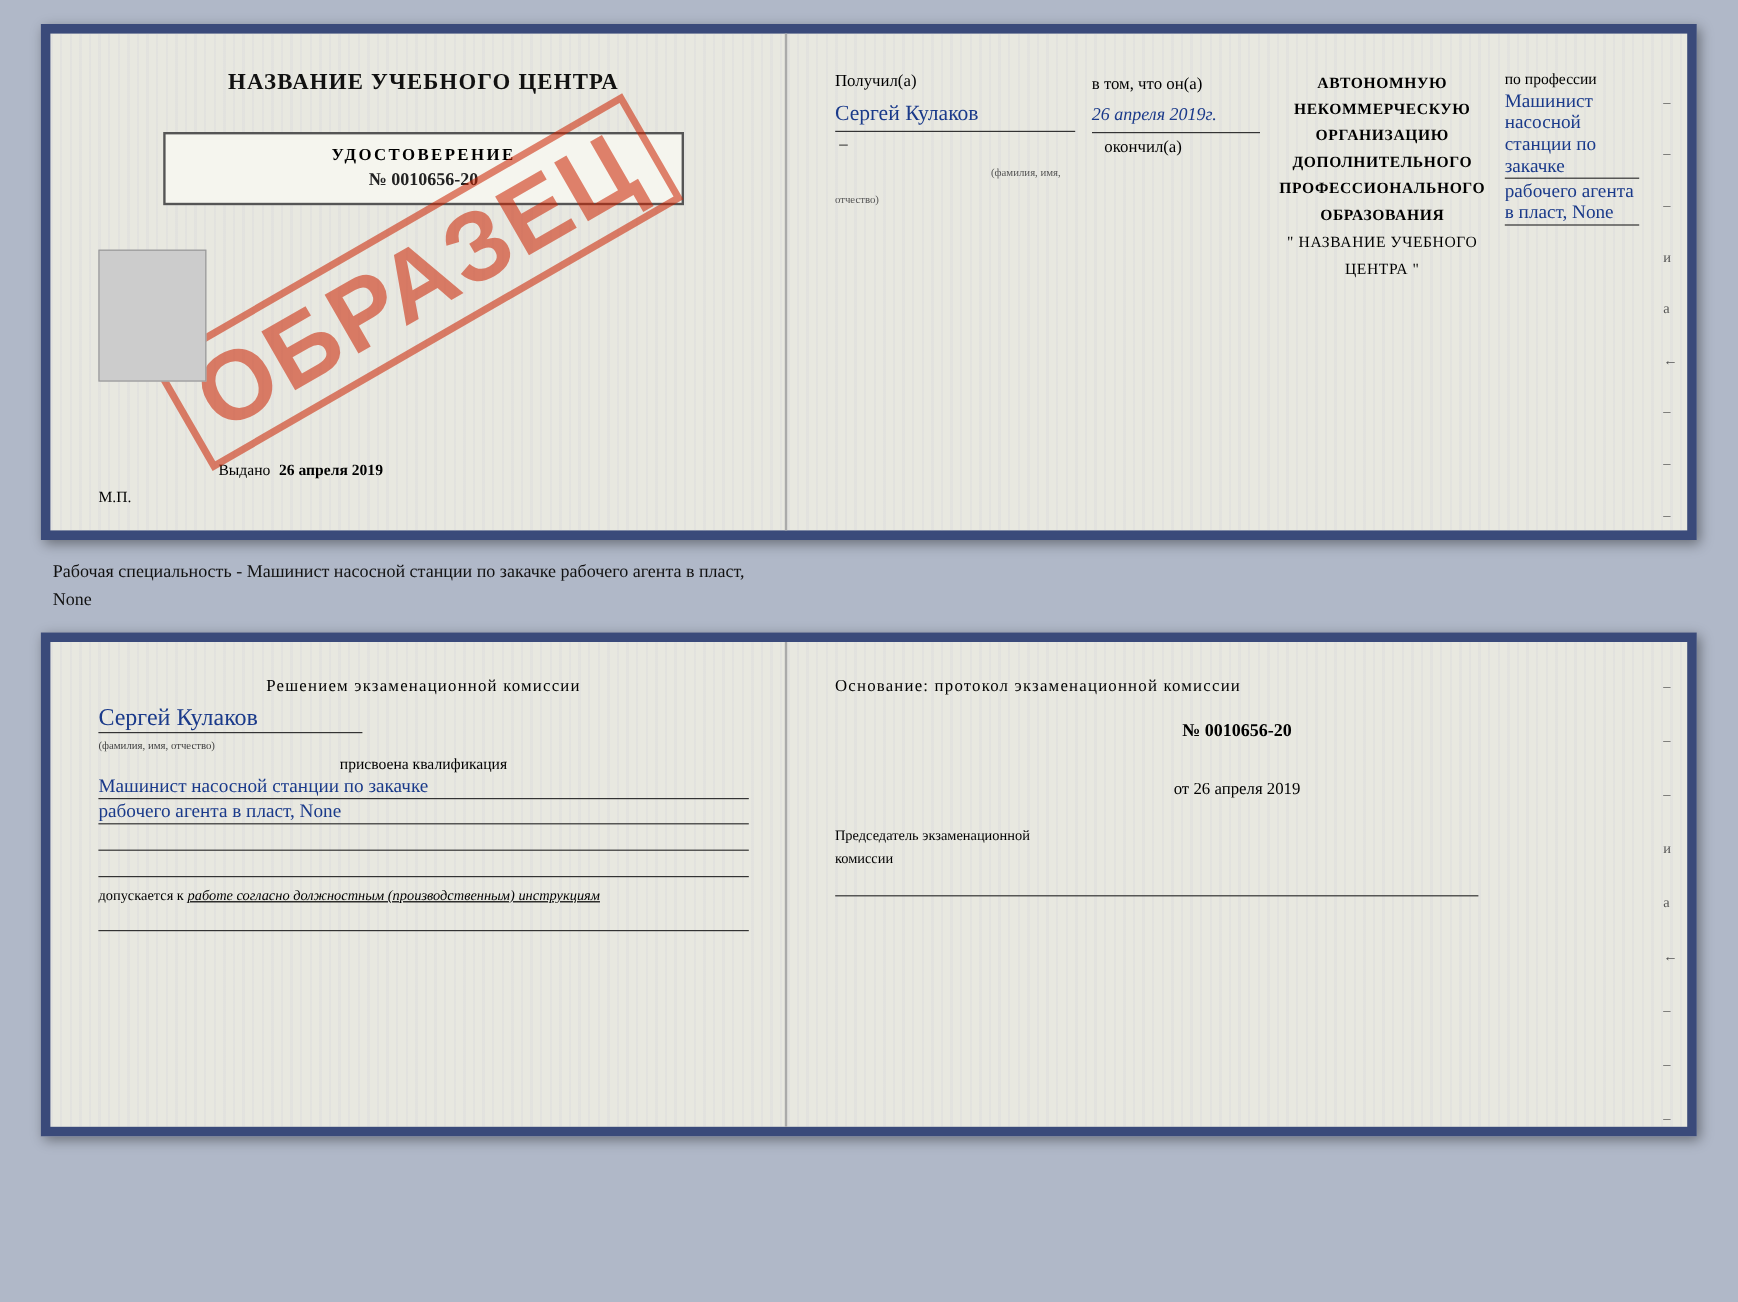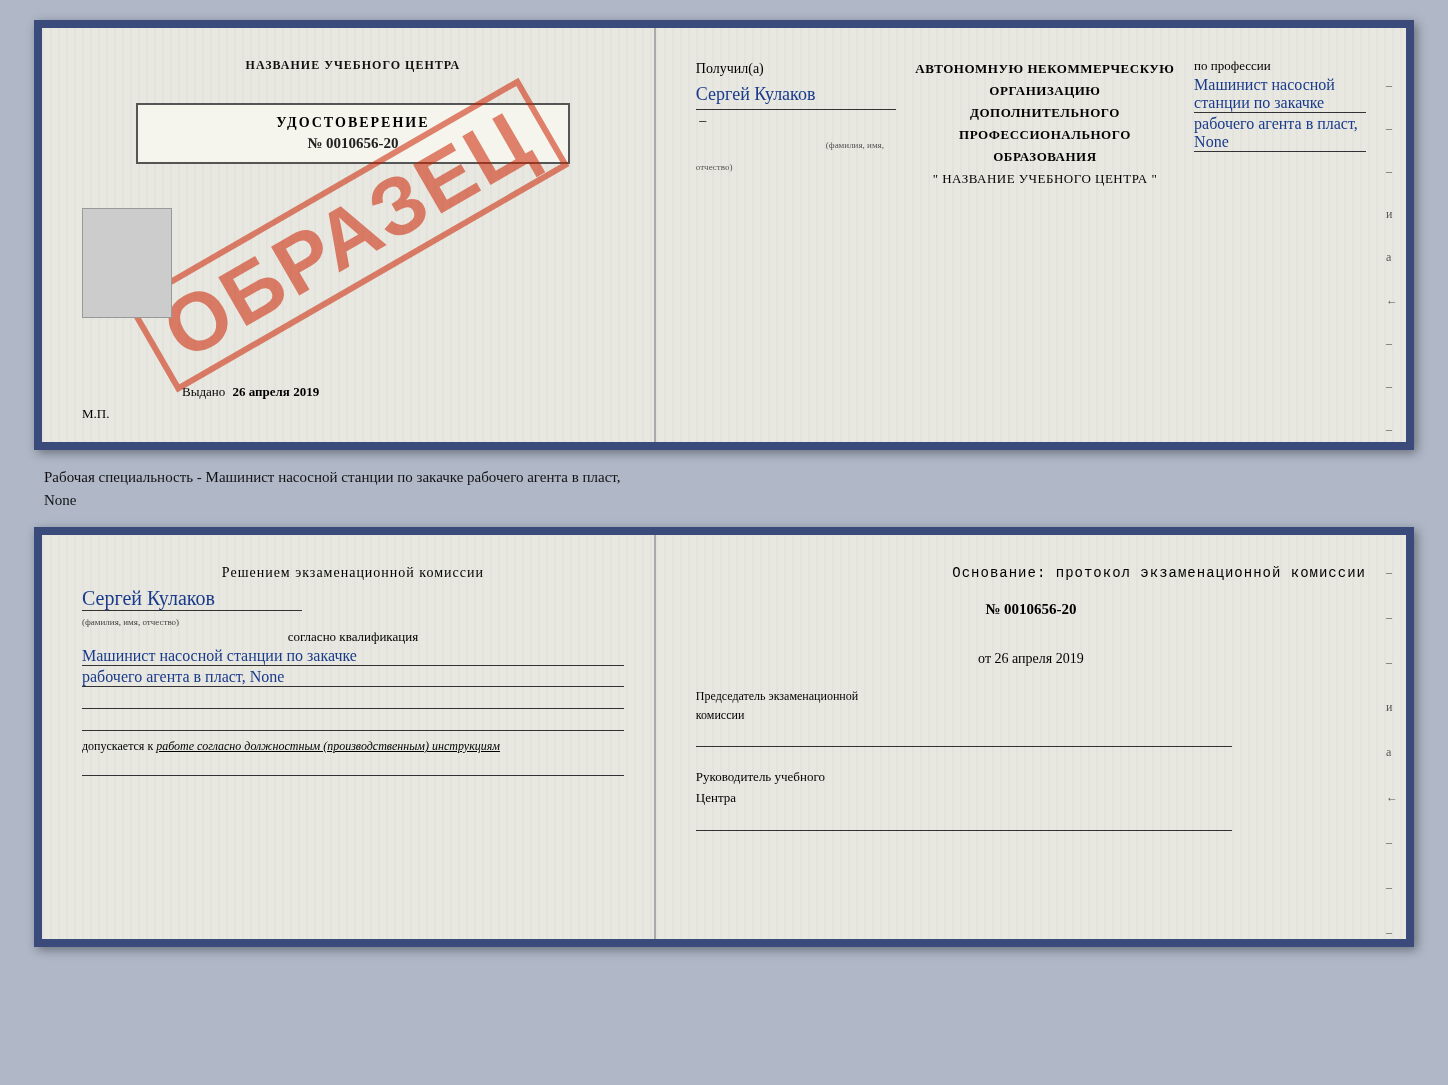--- a/index.html
+++ b/index.html
@@ -52,21 +52,21 @@
       background: repeating-linear-gradient(
         90deg,
         rgba(150,150,200,0.07) 0px,
         rgba(150,150,200,0.07) 2px,
         transparent 2px,
         transparent 8px
       );
     }
 
     .center-title {
-      font-size: 12px;
+      font-size: 19px;
       font-weight: bold;
       letter-spacing: 1px;
       text-align: right;
       margin-bottom: 10px;
       color: #111;
     }
 
     
     .stamp-overlay {
       position: absolute;
@@ -297,22 +297,21 @@
       display: block;
       min-width: 80%;
       height: 18px;
       margin-top: 4px;
     }
 
     
     .osnovanie-title {
       font-size: 14px;
       letter-spacing: 1px;
-      text-align: right;
-      font-family: Liberation Mono, monospace;
+      text-align: left;
     }
     .protocol-num {
       font-size: 15px;
       font-weight: bold;
       text-align: center;
       margin-top: 8px;
     }
     .protocol-date {
       font-size: 14px;
       text-align: center;
@@ -365,20 +364,27 @@
   </div>
 
   <div class="doc-top-right">
     <div class="poluchil-row">
       <span>Получил(а)</span>
       <span class="handwritten">Сергей Кулаков</span>
       &nbsp;–<br>
       <span class="hint-small" style="margin-left:130px;">(фамилия, имя, отчество)</span>
     </div>
 
+    <div class="vtom-row">
+      <span>в том, что он(а)</span>
+      &nbsp;
+      <span class="handwritten-date">26 апреля 2019г.</span>
+      &nbsp;&nbsp;
+      <span>окончил(а)</span>
+    </div>
 
     <div class="anko-block">
       <div class="bold-line">АВТОНОМНУЮ НЕКОММЕРЧЕСКУЮ ОРГАНИЗАЦИЮ</div>
       <div class="bold-line">ДОПОЛНИТЕЛЬНОГО ПРОФЕССИОНАЛЬНОГО ОБРАЗОВАНИЯ</div>
       <div>"   НАЗВАНИЕ УЧЕБНОГО ЦЕНТРА   "</div>
     </div>
 
     <div class="professii-block">
       <span>по профессии</span>
       <span class="handwritten-long">Машинист насосной станции по закачке</span>
@@ -407,21 +413,21 @@
 <div class="doc-bottom">
 
   <div class="doc-bottom-left">
     <div class="komissia-title">Решением экзаменационной комиссии</div>
 
     <div>
       <span class="person-name-bottom">Сергей Кулаков</span><br>
       <span class="fio-hint">(фамилия, имя, отчество)</span>
     </div>
 
-    <div class="prisvoena">согласно квалификация</div>
+    <div class="prisvoena">присвоена квалификация</div>
 
     <div>
       <span class="kvalif-handwritten">Машинист насосной станции по закачке</span>
       <span class="kvalif-handwritten">рабочего агента в пласт, None</span>
     </div>
 
     <span class="underline-blank"></span>
     <span class="underline-blank"></span>
 
     <div class="dopuskaetsya">
@@ -440,25 +446,20 @@
       <span>от</span>
       <span>26 апреля 2019</span>
     </div>
 
     <div class="predsedatel-block">
       <div>Председатель экзаменационной</div>
       <div>комиссии</div>
       <span class="underline-blank" style="width:160px;"></span>
     </div>
 
-    <div class="rukovoditel-block">
-      <div>Руководитель учебного</div>
-      <div>Центра</div>
-      <span class="underline-blank" style="width:140px;"></span>
-    </div>
 
     <div class="right-dashes-bottom">
       <span>–</span>
       <span>–</span>
       <span>–</span>
       <span>и</span>
       <span>а</span>
       <span>←</span>
       <span>–</span>
       <span>–</span>

